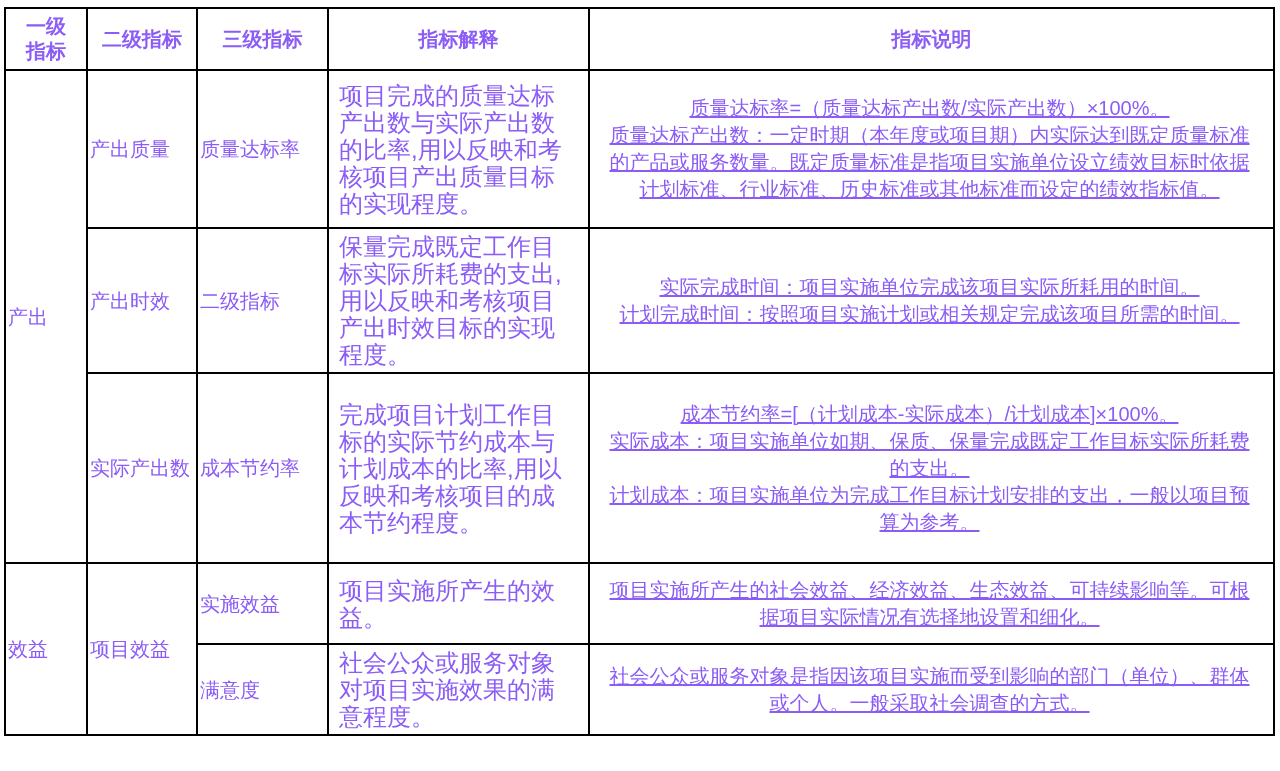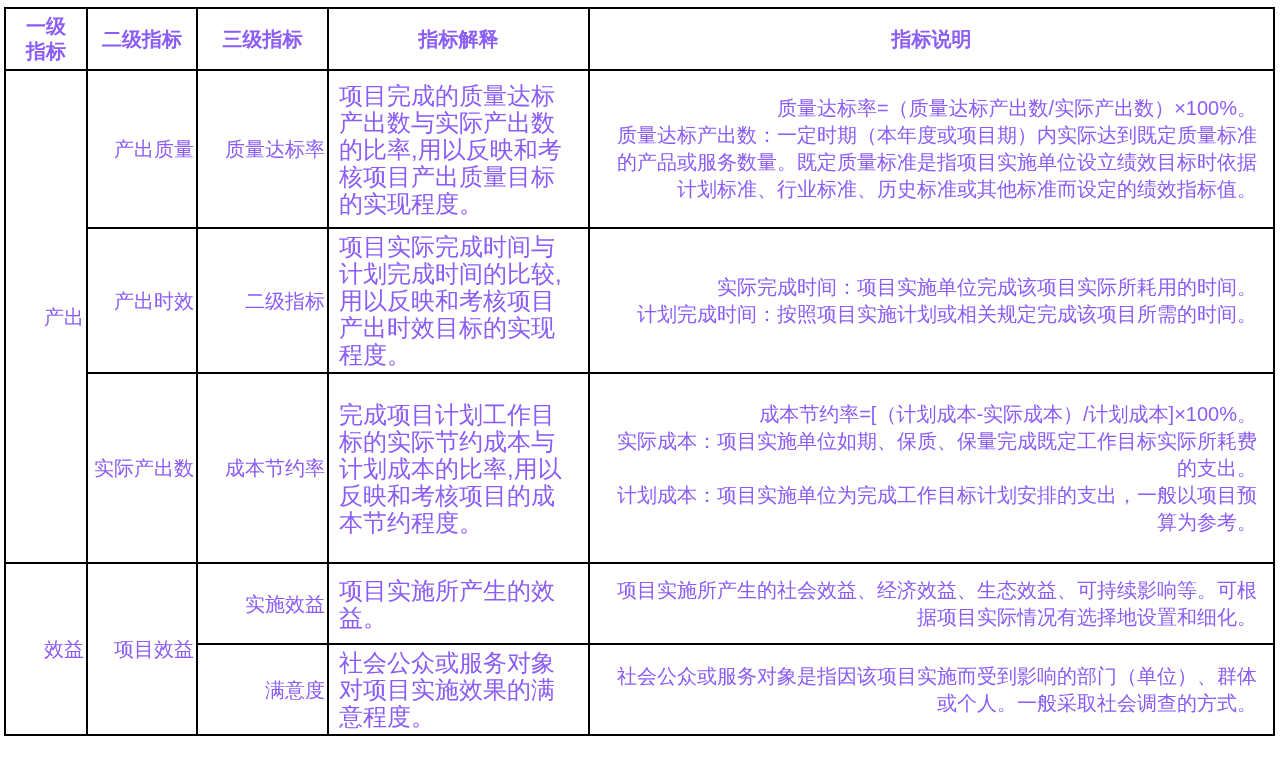--- a/index.html
+++ b/index.html
@@ -22,36 +22,37 @@
   }
   th.hdr{
     font-size:20px;
     font-weight:bold;
     text-align:center;
     line-height:25px;
     height:60px;
     padding:0 2px;
   }
   td.center-cell{
-    text-align:right;
+    text-align:left;
     font-size:20px;
     line-height:26px;
     padding:0 2px;
   }
   td.explain-cell{
     text-align:left;
     font-size:24px;
     line-height:27px;
     padding:4px 10px;
   }
   td.note-cell{
-    text-align:right;
+    text-align:center;
     font-size:20px;
     line-height:27px;
     padding:4px 16px 4px 12px;
+    text-decoration:underline;
   }
   tr.row-1{height:158px;}
   tr.row-2{height:142px;}
   tr.row-3{height:190px;}
   tr.row-4{height:81px;}
   tr.row-5{height:80px;}
 </style>
 </head>
 <body>
 
@@ -79,21 +80,21 @@
         <td class="center-cell" rowspan="3">产出</td>
         <td class="center-cell">产出质量</td>
         <td class="center-cell">质量达标率</td>
         <td class="explain-cell">项目完成的质量达标产出数与实际产出数的比率,用以反映和考核项目产出质量目标的实现程度。</td>
         <td class="note-cell">质量达标率=（质量达标产出数/实际产出数）×100%。
 质量达标产出数：一定时期（本年度或项目期）内实际达到既定质量标准的产品或服务数量。既定质量标准是指项目实施单位设立绩效目标时依据计划标准、行业标准、历史标准或其他标准而设定的绩效指标值。</td>
       </tr>
       <tr class="row-2">
         <td class="center-cell">产出时效</td>
         <td class="center-cell">二级指标</td>
-        <td class="explain-cell">项目实际完成时间与计划完成时间的比较,用以反映和考核项目产出时效目标的实现程度。</td>
+        <td class="explain-cell">保量完成既定工作目标实际所耗费的支出,用以反映和考核项目产出时效目标的实现程度。</td>
         <td class="note-cell">实际完成时间：项目实施单位完成该项目实际所耗用的时间。
 计划完成时间：按照项目实施计划或相关规定完成该项目所需的时间。</td>
       </tr>
       <tr class="row-3">
         <td class="center-cell">实际产出数</td>
         <td class="center-cell">成本节约率</td>
         <td class="explain-cell">完成项目计划工作目标的实际节约成本与计划成本的比率,用以反映和考核项目的成本节约程度。</td>
         <td class="note-cell">成本节约率=[（计划成本-实际成本）/计划成本]×100%。
 实际成本：项目实施单位如期、保质、保量完成既定工作目标实际所耗费的支出。
 计划成本：项目实施单位为完成工作目标计划安排的支出，一般以项目预算为参考。</td>

